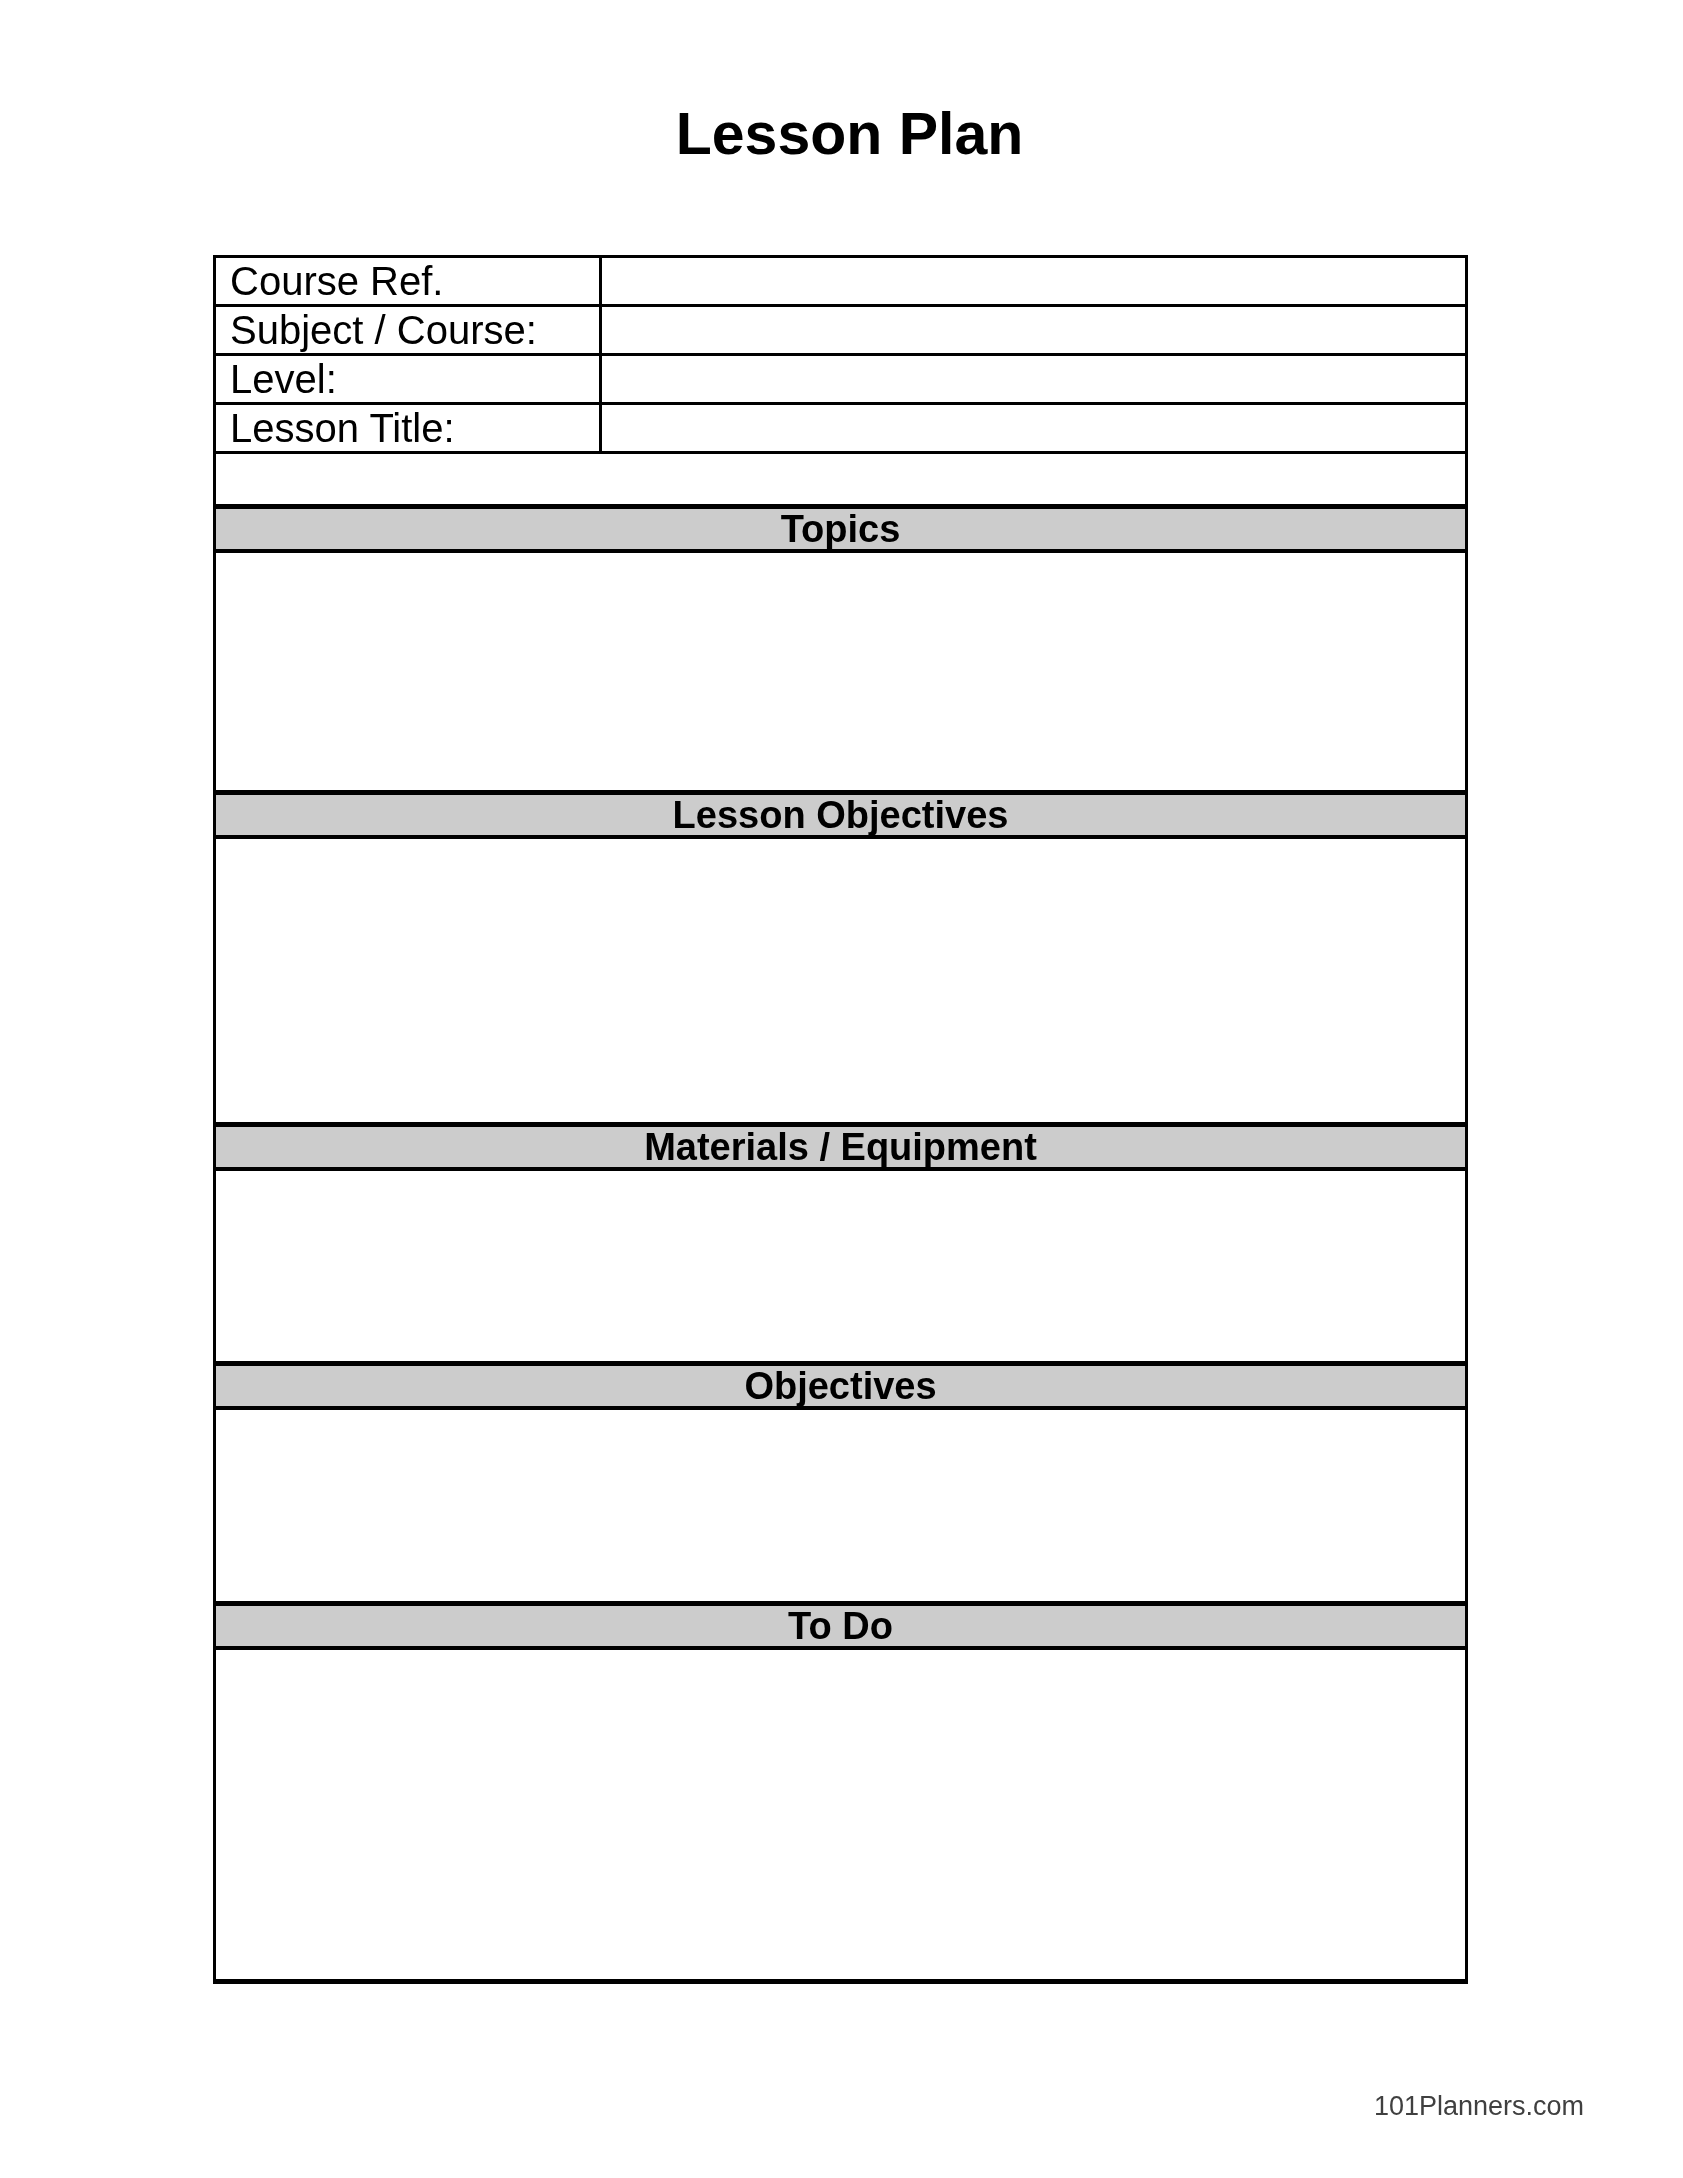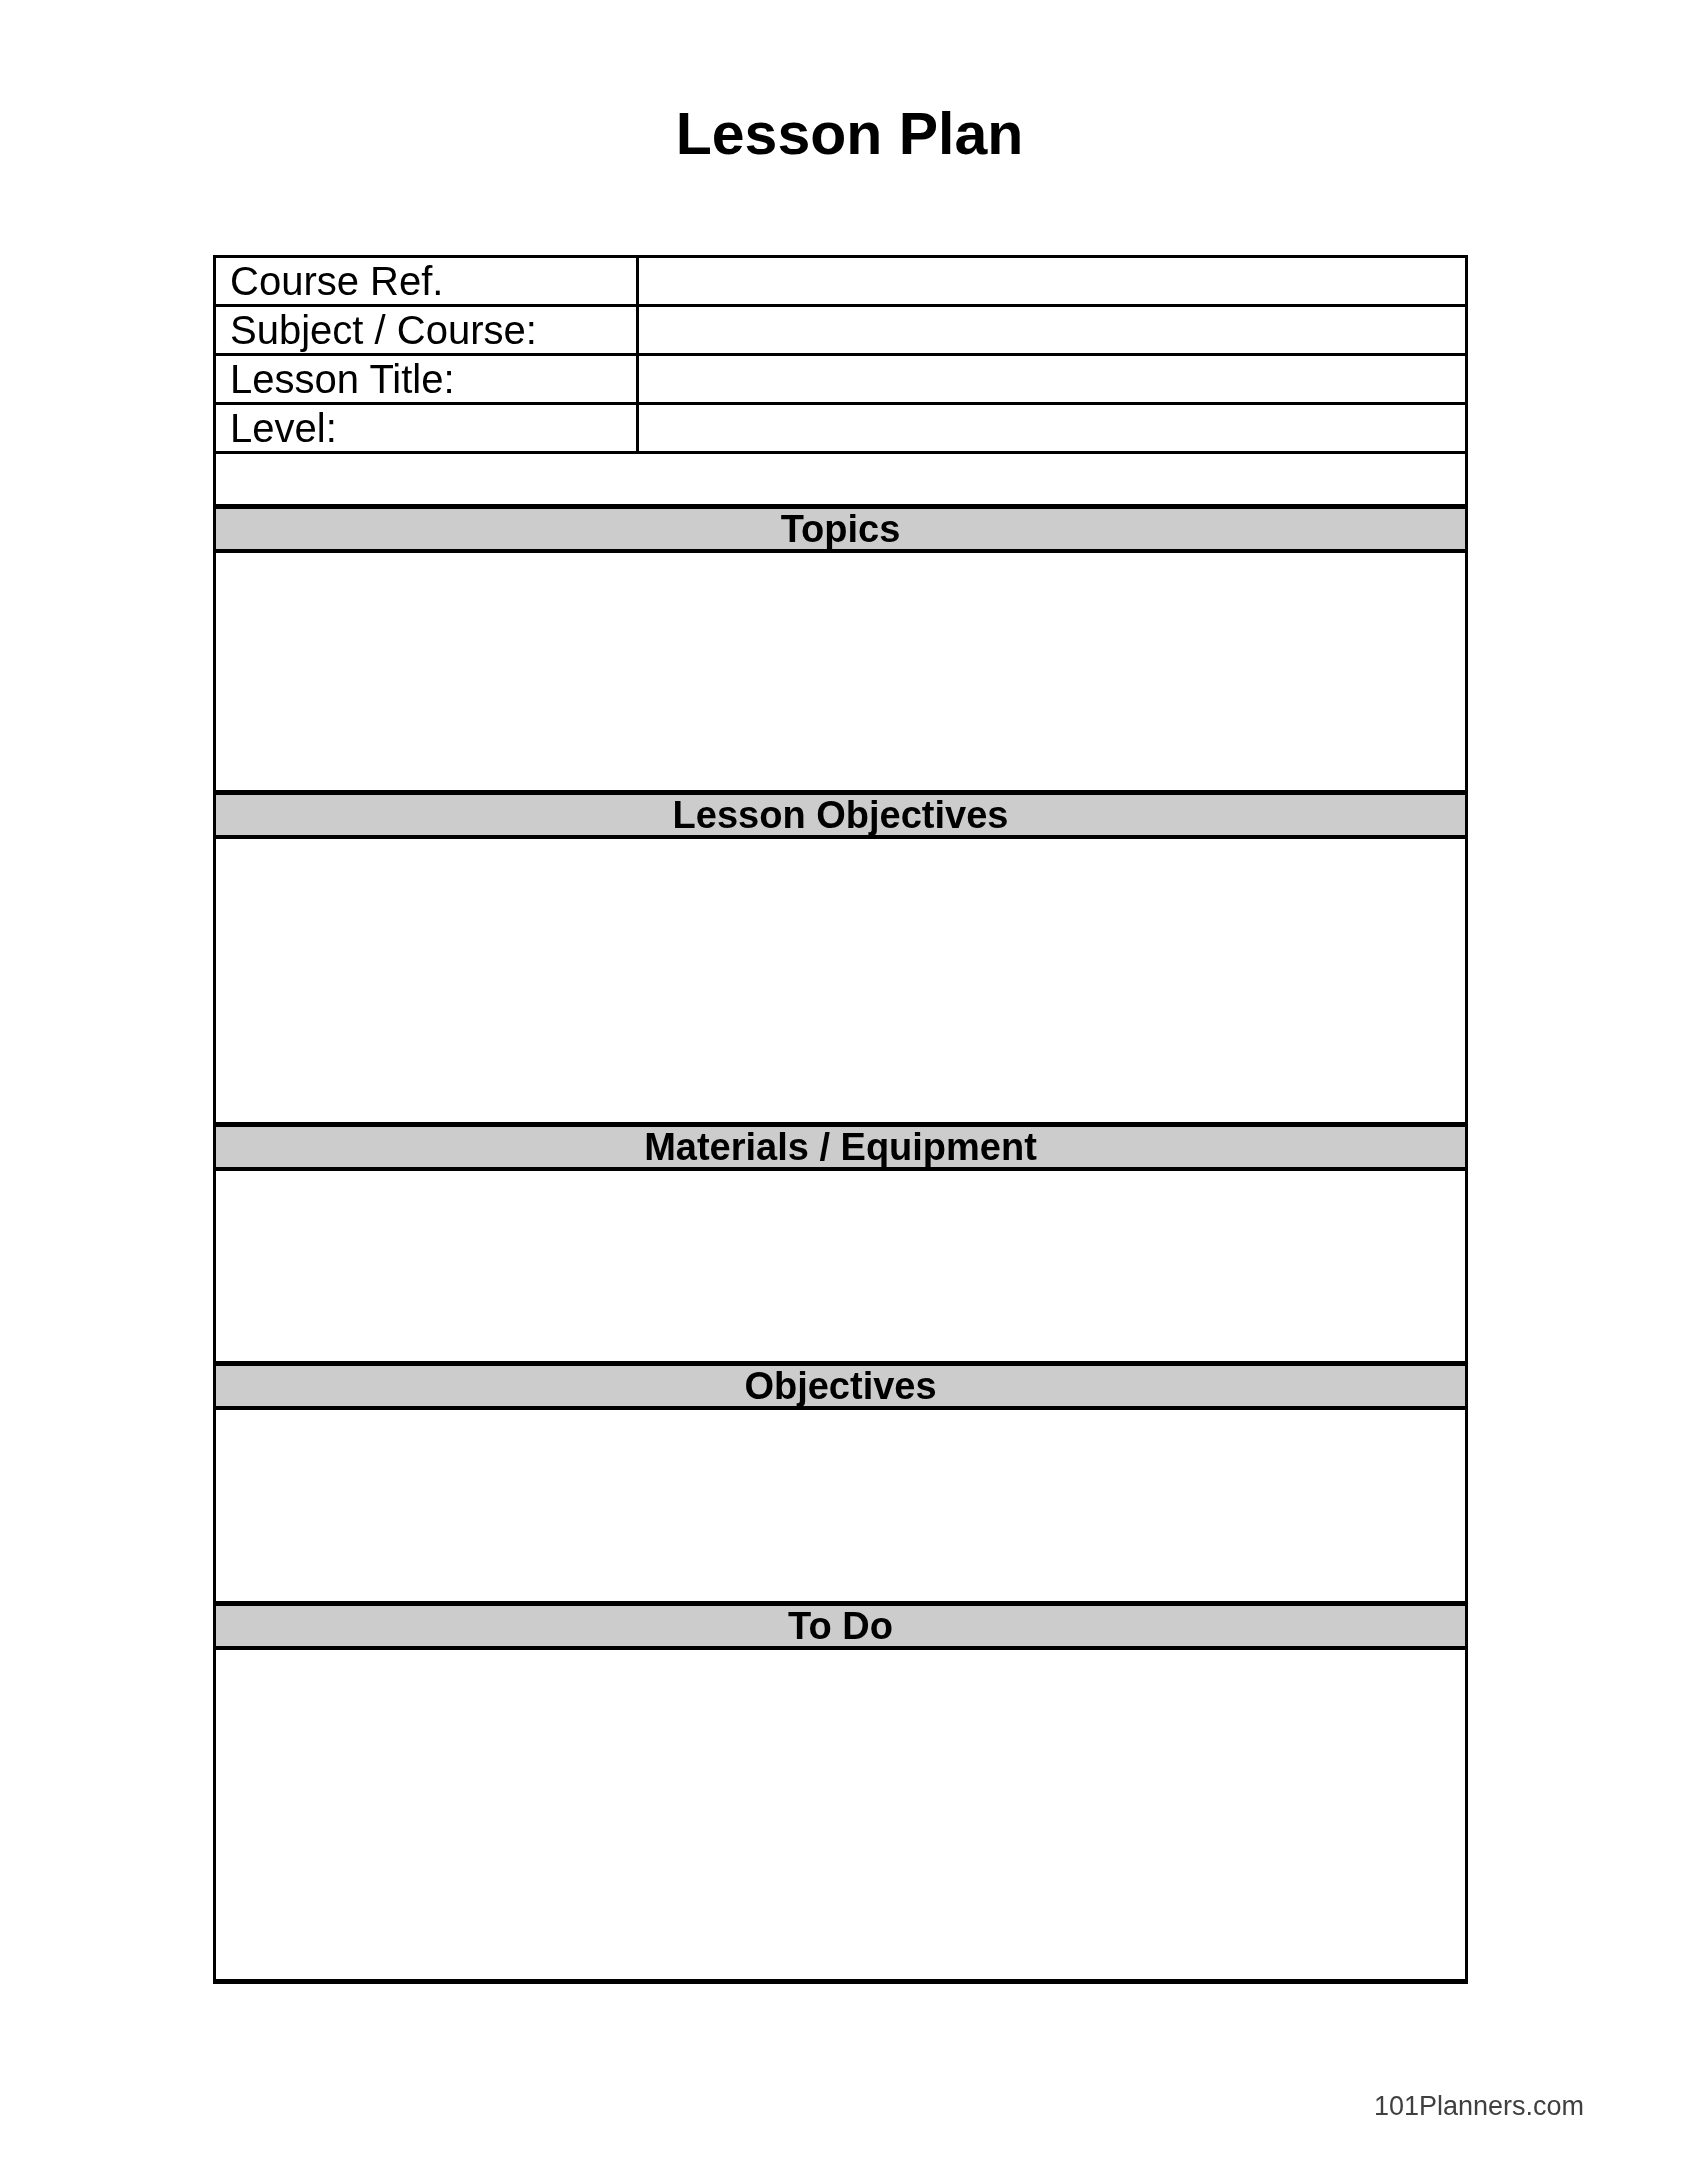--- a/index.html
+++ b/index.html
@@ -36,21 +36,21 @@
     border: 3px solid #000000;
     border-bottom-width: 5px;
     background: #ffffff;
   }
   .info-row {
     display: flex;
     height: 49px;
     border-bottom: 3px solid #000000;
   }
   .info-label {
-    width: 423px;
+    width: 386px;
     border-right: 3px solid #000000;
     display: flex;
     align-items: center;
     padding-left: 14px;
     font-size: 40px;
     font-weight: 400;
     white-space: nowrap;
     overflow: hidden;
   }
   .info-value {
@@ -111,26 +111,26 @@
       <div class="info-label">Course Ref.</div>
       <div class="info-value"></div>
     </div>
 
     <div class="info-row">
       <div class="info-label">Subject / Course:</div>
       <div class="info-value"></div>
     </div>
 
     <div class="info-row">
-      <div class="info-label">Lesson Title:</div>
+      <div class="info-label">Level:</div>
       <div class="info-value"></div>
     </div>
 
     <div class="info-row">
-      <div class="info-label">Level:</div>
+      <div class="info-label">Lesson Title:</div>
       <div class="info-value"></div>
     </div>
 
     <div class="spacer-row"></div>
 
     <div class="section-header">Topics</div>
     <div class="section-content content-topics"></div>
 
     <div class="section-header">Lesson Objectives</div>
     <div class="section-content content-objectives"></div>

